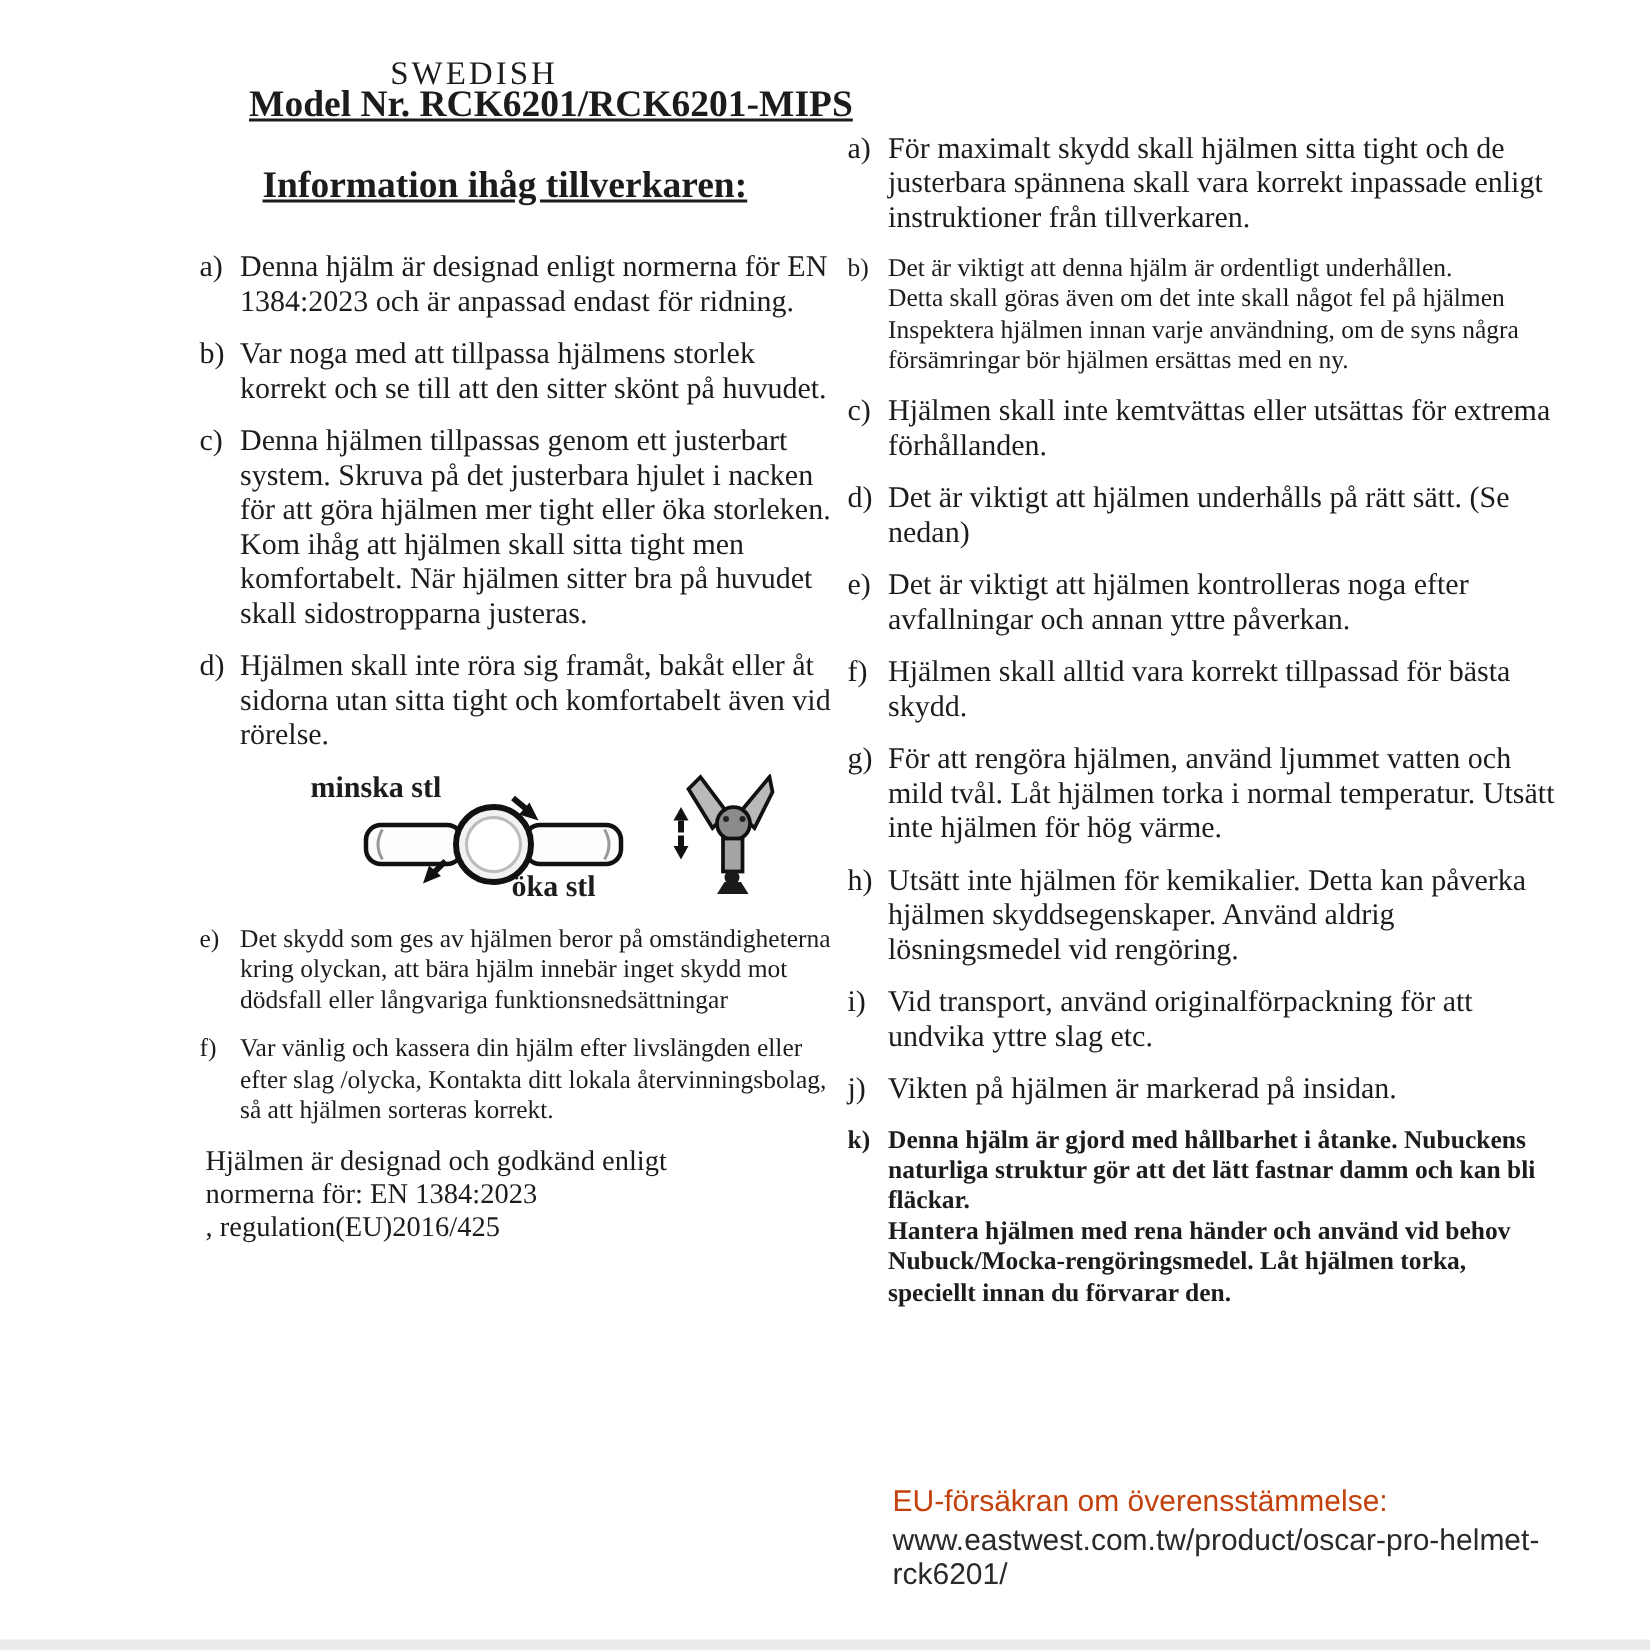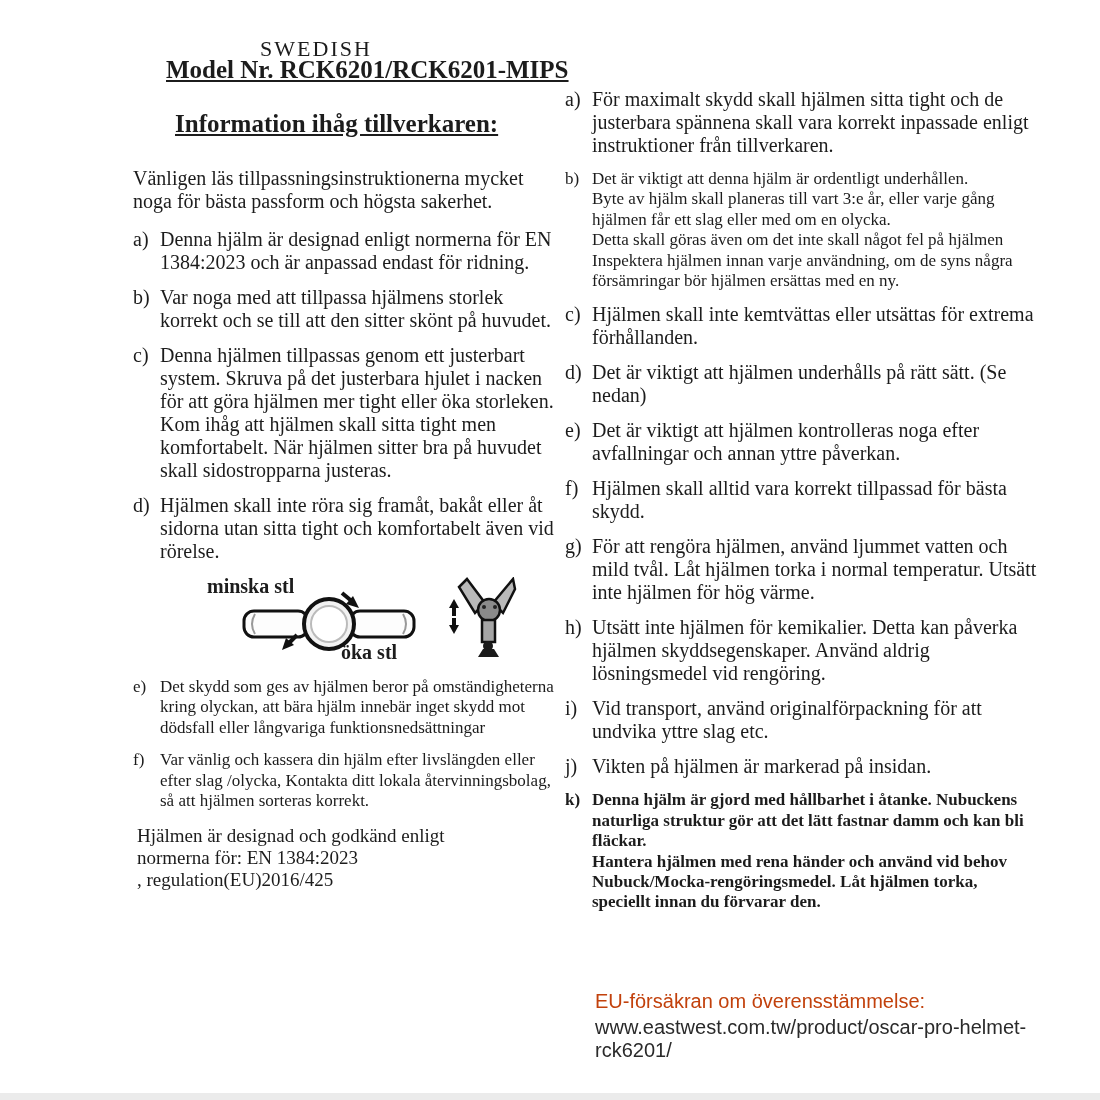--- a/index.html
+++ b/index.html
@@ -51,21 +51,20 @@
 </head>
 <body>
 
 <div class="page">
 
   <div class="hdr-lang">SWEDISH</div>
   <div class="hdr-model">Model Nr. RCK6201/RCK6201-MIPS</div>
   <div class="hdr-info">Information ihåg tillverkaren:</div>
 
   <div class="col-left">
-    <div class="intro">Vänligen läs tillpassningsinstruktionerna mycket noga för bästa passform och högsta sakerhet.</div>
 
     <div class="row">
       <span class="lab">a)</span>
       <div class="txt">
           <div class="ln">Denna hjälm är designad enligt normerna för EN 1384:2023 och är anpassad endast för ridning.</div>
         </div>
     </div>
     <div class="row">
       <span class="lab">b)</span>
       <div class="txt">
@@ -158,21 +157,20 @@
     <div class="row">
       <span class="lab">a)</span>
       <div class="txt">
           <div class="ln">För maximalt skydd skall hjälmen sitta tight och de justerbara spännena skall vara korrekt inpassade enligt instruktioner från tillverkaren.</div>
         </div>
     </div>
     <div class="row small">
       <span class="lab">b)</span>
       <div class="txt">
         <div class="ln">Det är viktigt att denna hjälm är ordentligt underhållen.</div>
-        <div class="ln">Byte av hjälm skall planeras till vart 3:e år, eller varje gång hjälmen får ett slag eller med om en olycka.</div>
         <div class="ln">Detta skall göras även om det inte skall något fel på hjälmen</div>
         <div class="ln">Inspektera hjälmen innan varje användning, om de syns några försämringar bör hjälmen ersättas med en ny.</div>
       </div>
     </div>
     <div class="row">
       <span class="lab">c)</span>
       <div class="txt">
           <div class="ln">Hjälmen skall inte kemtvättas eller utsättas för extrema förhållanden.</div>
         </div>
     </div>

